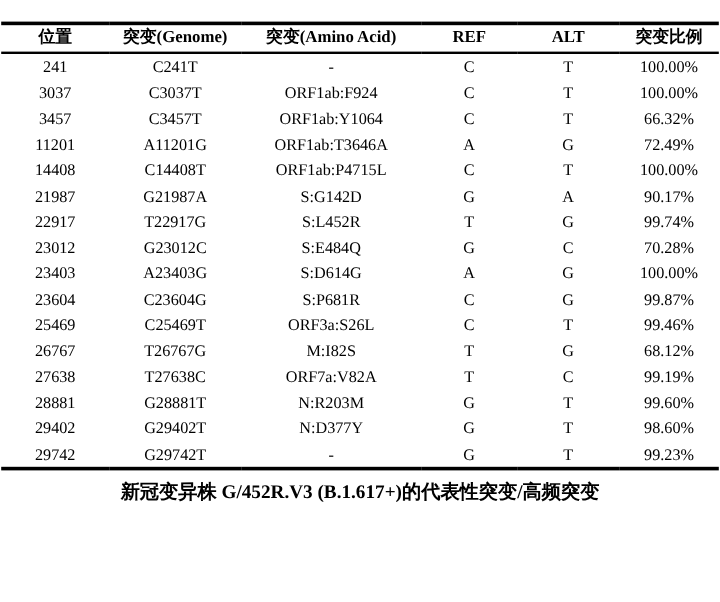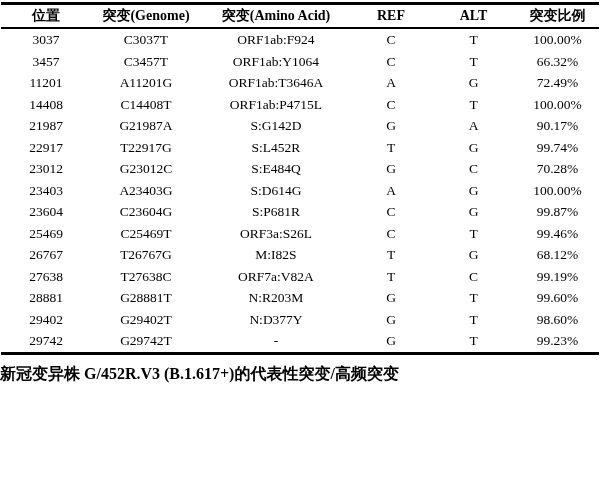--- a/index.html
+++ b/index.html
@@ -9,21 +9,21 @@
     width: 600px;
     height: 502px;
     overflow: hidden;
     font-family: "Liberation Serif", serif;
     color: #000000;
   }
   .page {
     width: 600px;
     height: 354px;
     box-sizing: border-box;
-    padding-top: 2px;
+    padding-top: 18px;
   }
   table.mut-table {
     width: 598px;
     margin: 0 auto;
     border-collapse: collapse;
     table-layout: fixed;
     border-top: 3px solid #000000;
     border-bottom: 3px solid #000000;
   }
   table.mut-table col.c-position   { width: 90px; }
@@ -47,21 +47,21 @@
     font-size: 13.5px;
     height: 21.5px;
     line-height: 21.5px;
     padding: 0;
     text-align: center;
     vertical-align: middle;
     white-space: nowrap;
   }
   .caption {
     margin-top: 9px;
-    text-align: left;
+    text-align: center;
     font-weight: bold;
     font-size: 16px;
     line-height: 20px;
     white-space: nowrap;
   }
 </style>
 </head>
 <body>
 
 <div class="page">
@@ -79,20 +79,28 @@
         <th>位置</th>
         <th>突变(Genome)</th>
         <th>突变(Amino Acid)</th>
         <th>REF</th>
         <th>ALT</th>
         <th>突变比例</th>
       </tr>
     </thead>
     <tbody>
         <tr>
+          <td>241</td>
+          <td>C241T</td>
+          <td>-</td>
+          <td>C</td>
+          <td>T</td>
+          <td>100.00%</td>
+        </tr>
+        <tr>
           <td>3037</td>
           <td>C3037T</td>
           <td>ORF1ab:F924</td>
           <td>C</td>
           <td>T</td>
           <td>100.00%</td>
         </tr>
         <tr>
           <td>3457</td>
           <td>C3457T</td>

